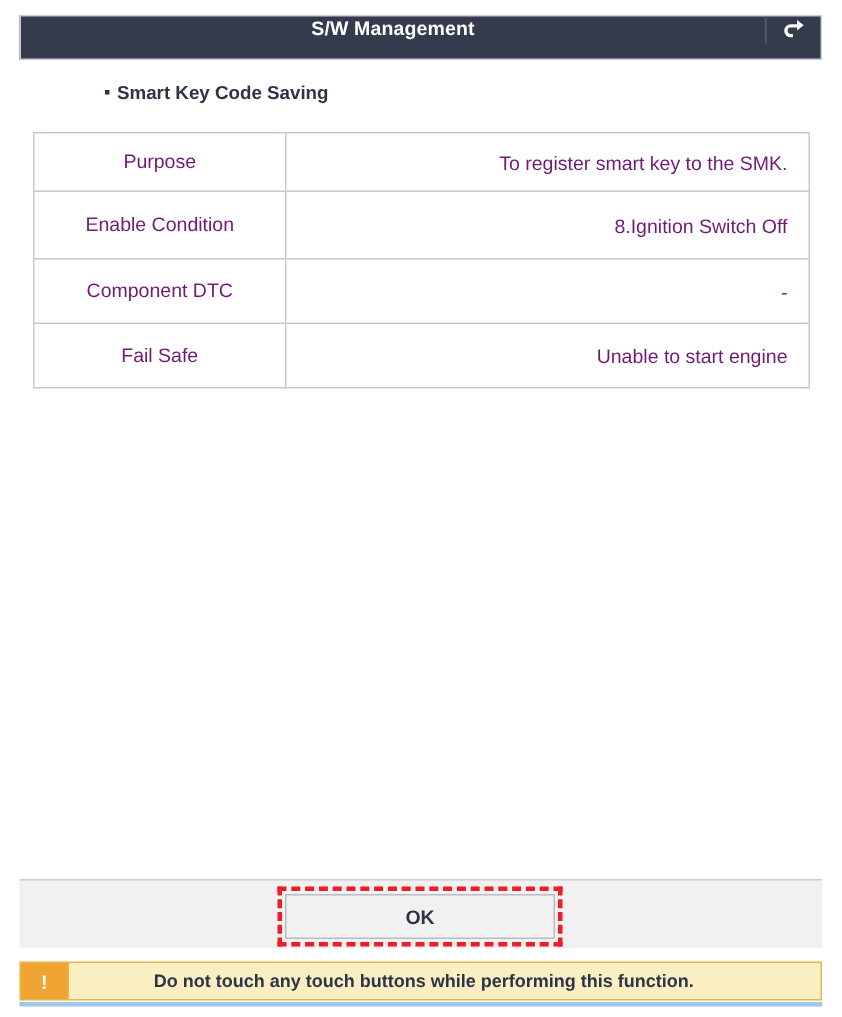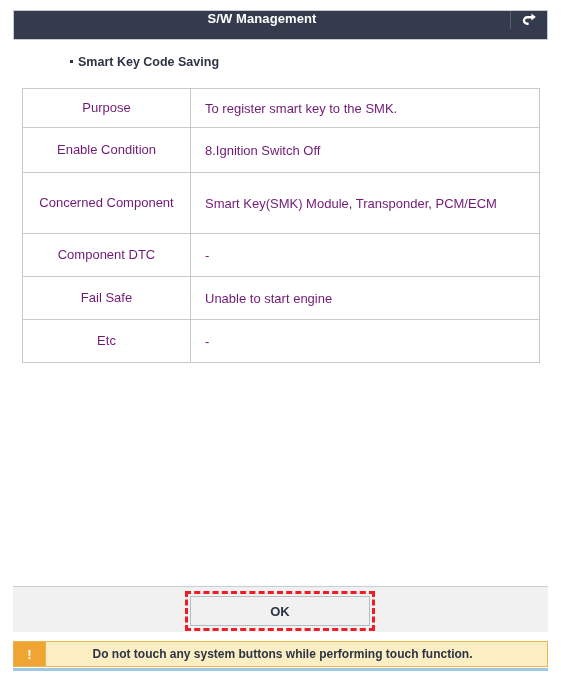--- a/index.html
+++ b/index.html
@@ -88,21 +88,21 @@
     padding: 0 14px;
     vertical-align: middle;
   }
   .info-table td.label {
     width: 155px;
     text-align: center;
     padding: 0 6px;
     line-height: 1.35;
   }
   .info-table td.value {
-    text-align: left;
+    text-align: right;
   }
   .row-purpose td { height: 38px; }
   .row-enable td  { height: 44px; }
   .row-comp td    { height: 60px; }
   .row-dtc td     { height: 42px; }
   .row-fail td    { height: 42px; margin-top: 32px; }
   .row-etc td     { height: 42px; }
   .accent { color: #f2593a; }
 
   
@@ -209,40 +209,32 @@
 <table class="info-table">
   <tbody>
     <tr class="row-purpose">
       <td class="label">Purpose</td>
       <td class="value">To register smart key to the SMK.</td>
     </tr>
     <tr class="row-enable">
       <td class="label accent">Enable Condition</td>
       <td class="value accent">8.Ignition Switch Off</td>
     </tr>
-    <tr class="row-comp">
-      <td class="label">Concerned Component</td>
-      <td class="value">Smart Key(SMK) Module, Transponder, PCM/ECM</td>
-    </tr>
     <tr class="row-dtc">
       <td class="label">Component DTC</td>
       <td class="value">-</td>
     </tr>
     <tr class="row-fail">
       <td class="label">Fail Safe</td>
       <td class="value">Unable to start engine</td>
     </tr>
-    <tr class="row-etc">
-      <td class="label">Etc</td>
-      <td class="value">-</td>
-    </tr>
   </tbody>
 </table>
 
 <div class="footer-panel"></div>
 <div class="ok-button">OK</div>
 <div class="ok-highlight"></div>
 
 <div class="warning-bar">
   <div class="warning-icon">!</div>
-  <div class="warning-text">Do not touch any system buttons while performing touch function.</div>
+  <div class="warning-text">Do not touch any touch buttons while performing this function.</div>
 </div>
 <div class="bottom-strip"></div>
 
 </body></html>

